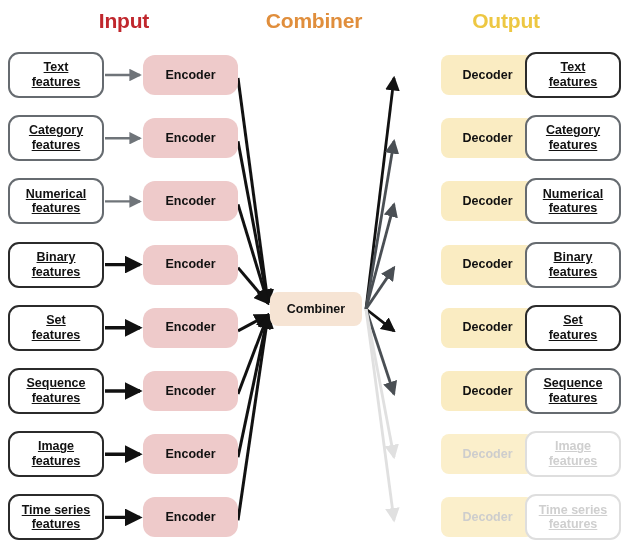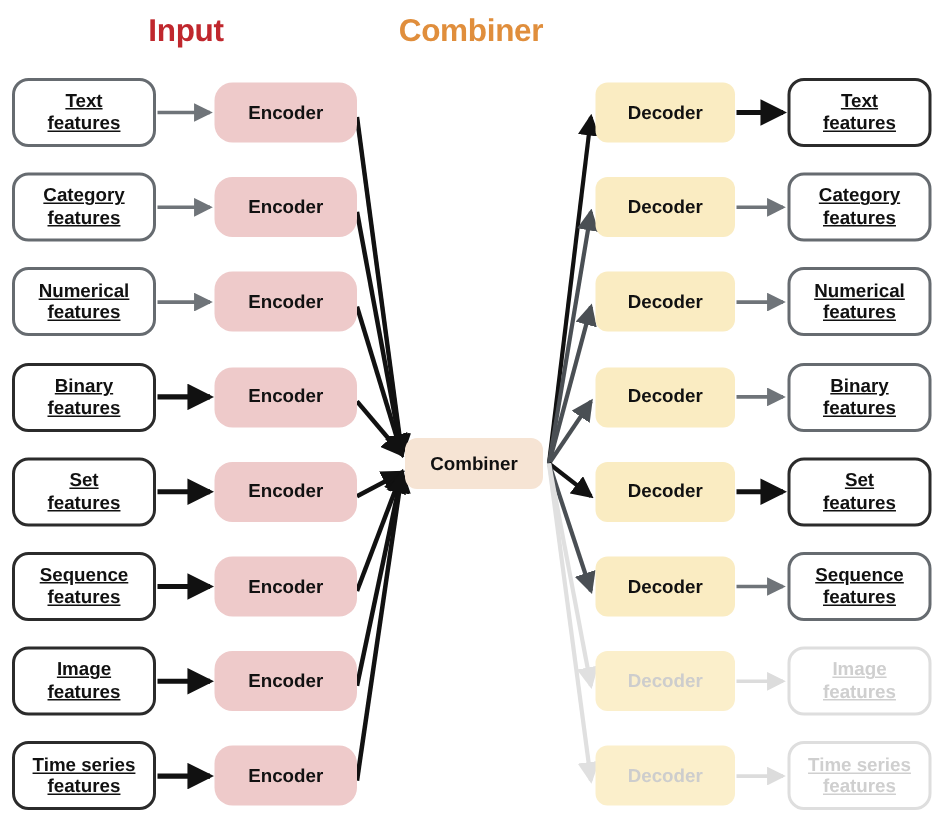--- a/index.html
+++ b/index.html
@@ -67,20 +67,21 @@
     border-radius: 12px;
     background: #eecaca;
     font-size: 12.5px;
   }
   .dec {
     width: 93px;
     height: 40px;
     border-radius: 8px;
     background: #faecc2;
     font-size: 12.5px;
+    margin-left: 44px;
   }
   .dec.faded { color: #cdcdcd; background: #fbefcb; }
 
   .combiner {
     left: 270px;
     top: 292px;
     width: 92px;
     height: 34px;
     border-radius: 8px;
     background: #f6e4d4;
@@ -89,20 +90,21 @@
   .lbl { display: block; }
   svg { position: absolute; left: 0; top: 0; overflow: visible; }
 </style>
 </head>
 <body>
 
 <div id="diagram">
 
   <div class="hdr" id="hdr-input" style="color: rgb(192, 39, 45);">Input</div>
   <div class="hdr" id="hdr-comb" style="color: rgb(224, 142, 60);">Combiner</div>
+  <div class="hdr" id="hdr-output" style="color: rgb(237, 199, 66);">Output</div>
 
   <svg id="edges" width="630" height="546">
       <defs>
         <marker id="ah-6f7479" viewBox="0 0 10 10" refX="8.5" refY="5" markerWidth="5.2" markerHeight="5.2" orient="auto-start-reverse">
           <path d="M 0 0 L 10 5 L 0 10 z" fill="#6f7479"></path>
         </marker>
         <marker id="ah-111111" viewBox="0 0 10 10" refX="8.5" refY="5" markerWidth="5.2" markerHeight="5.2" orient="auto-start-reverse">
           <path d="M 0 0 L 10 5 L 0 10 z" fill="#111111"></path>
         </marker>
         <marker id="ah-4a4f54" viewBox="0 0 10 10" refX="8.5" refY="5" markerWidth="5.2" markerHeight="5.2" orient="auto-start-reverse">

